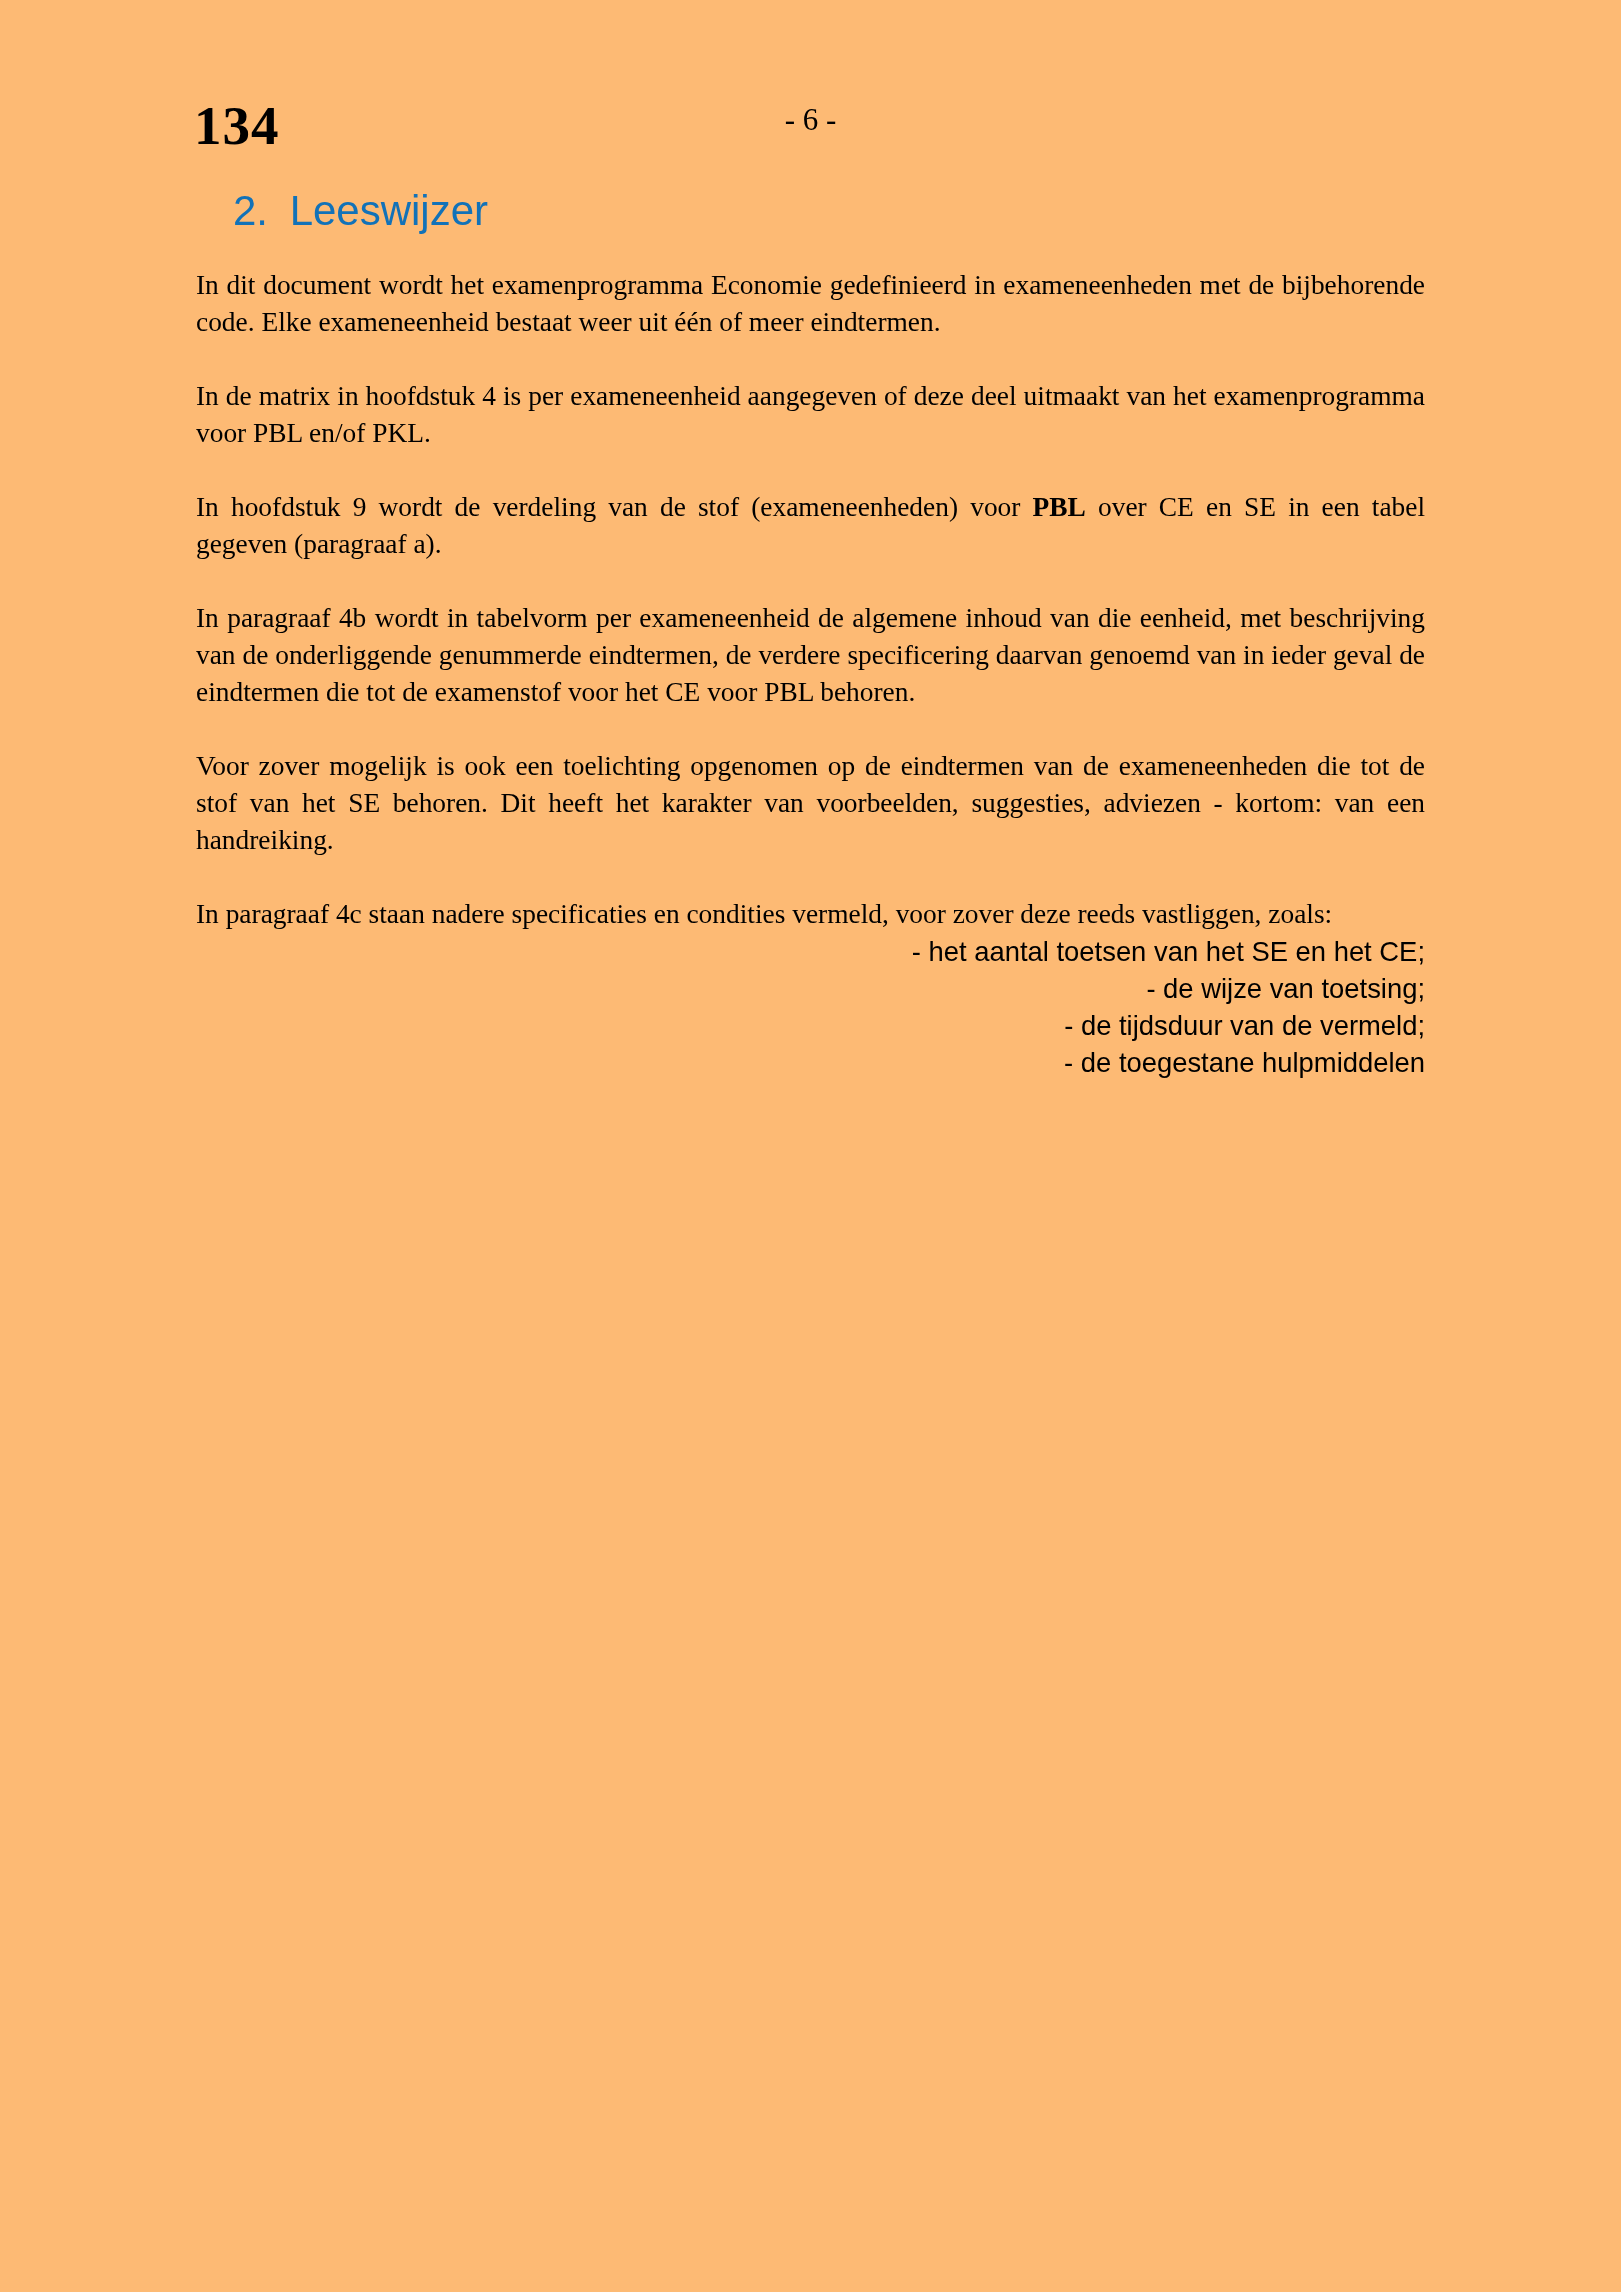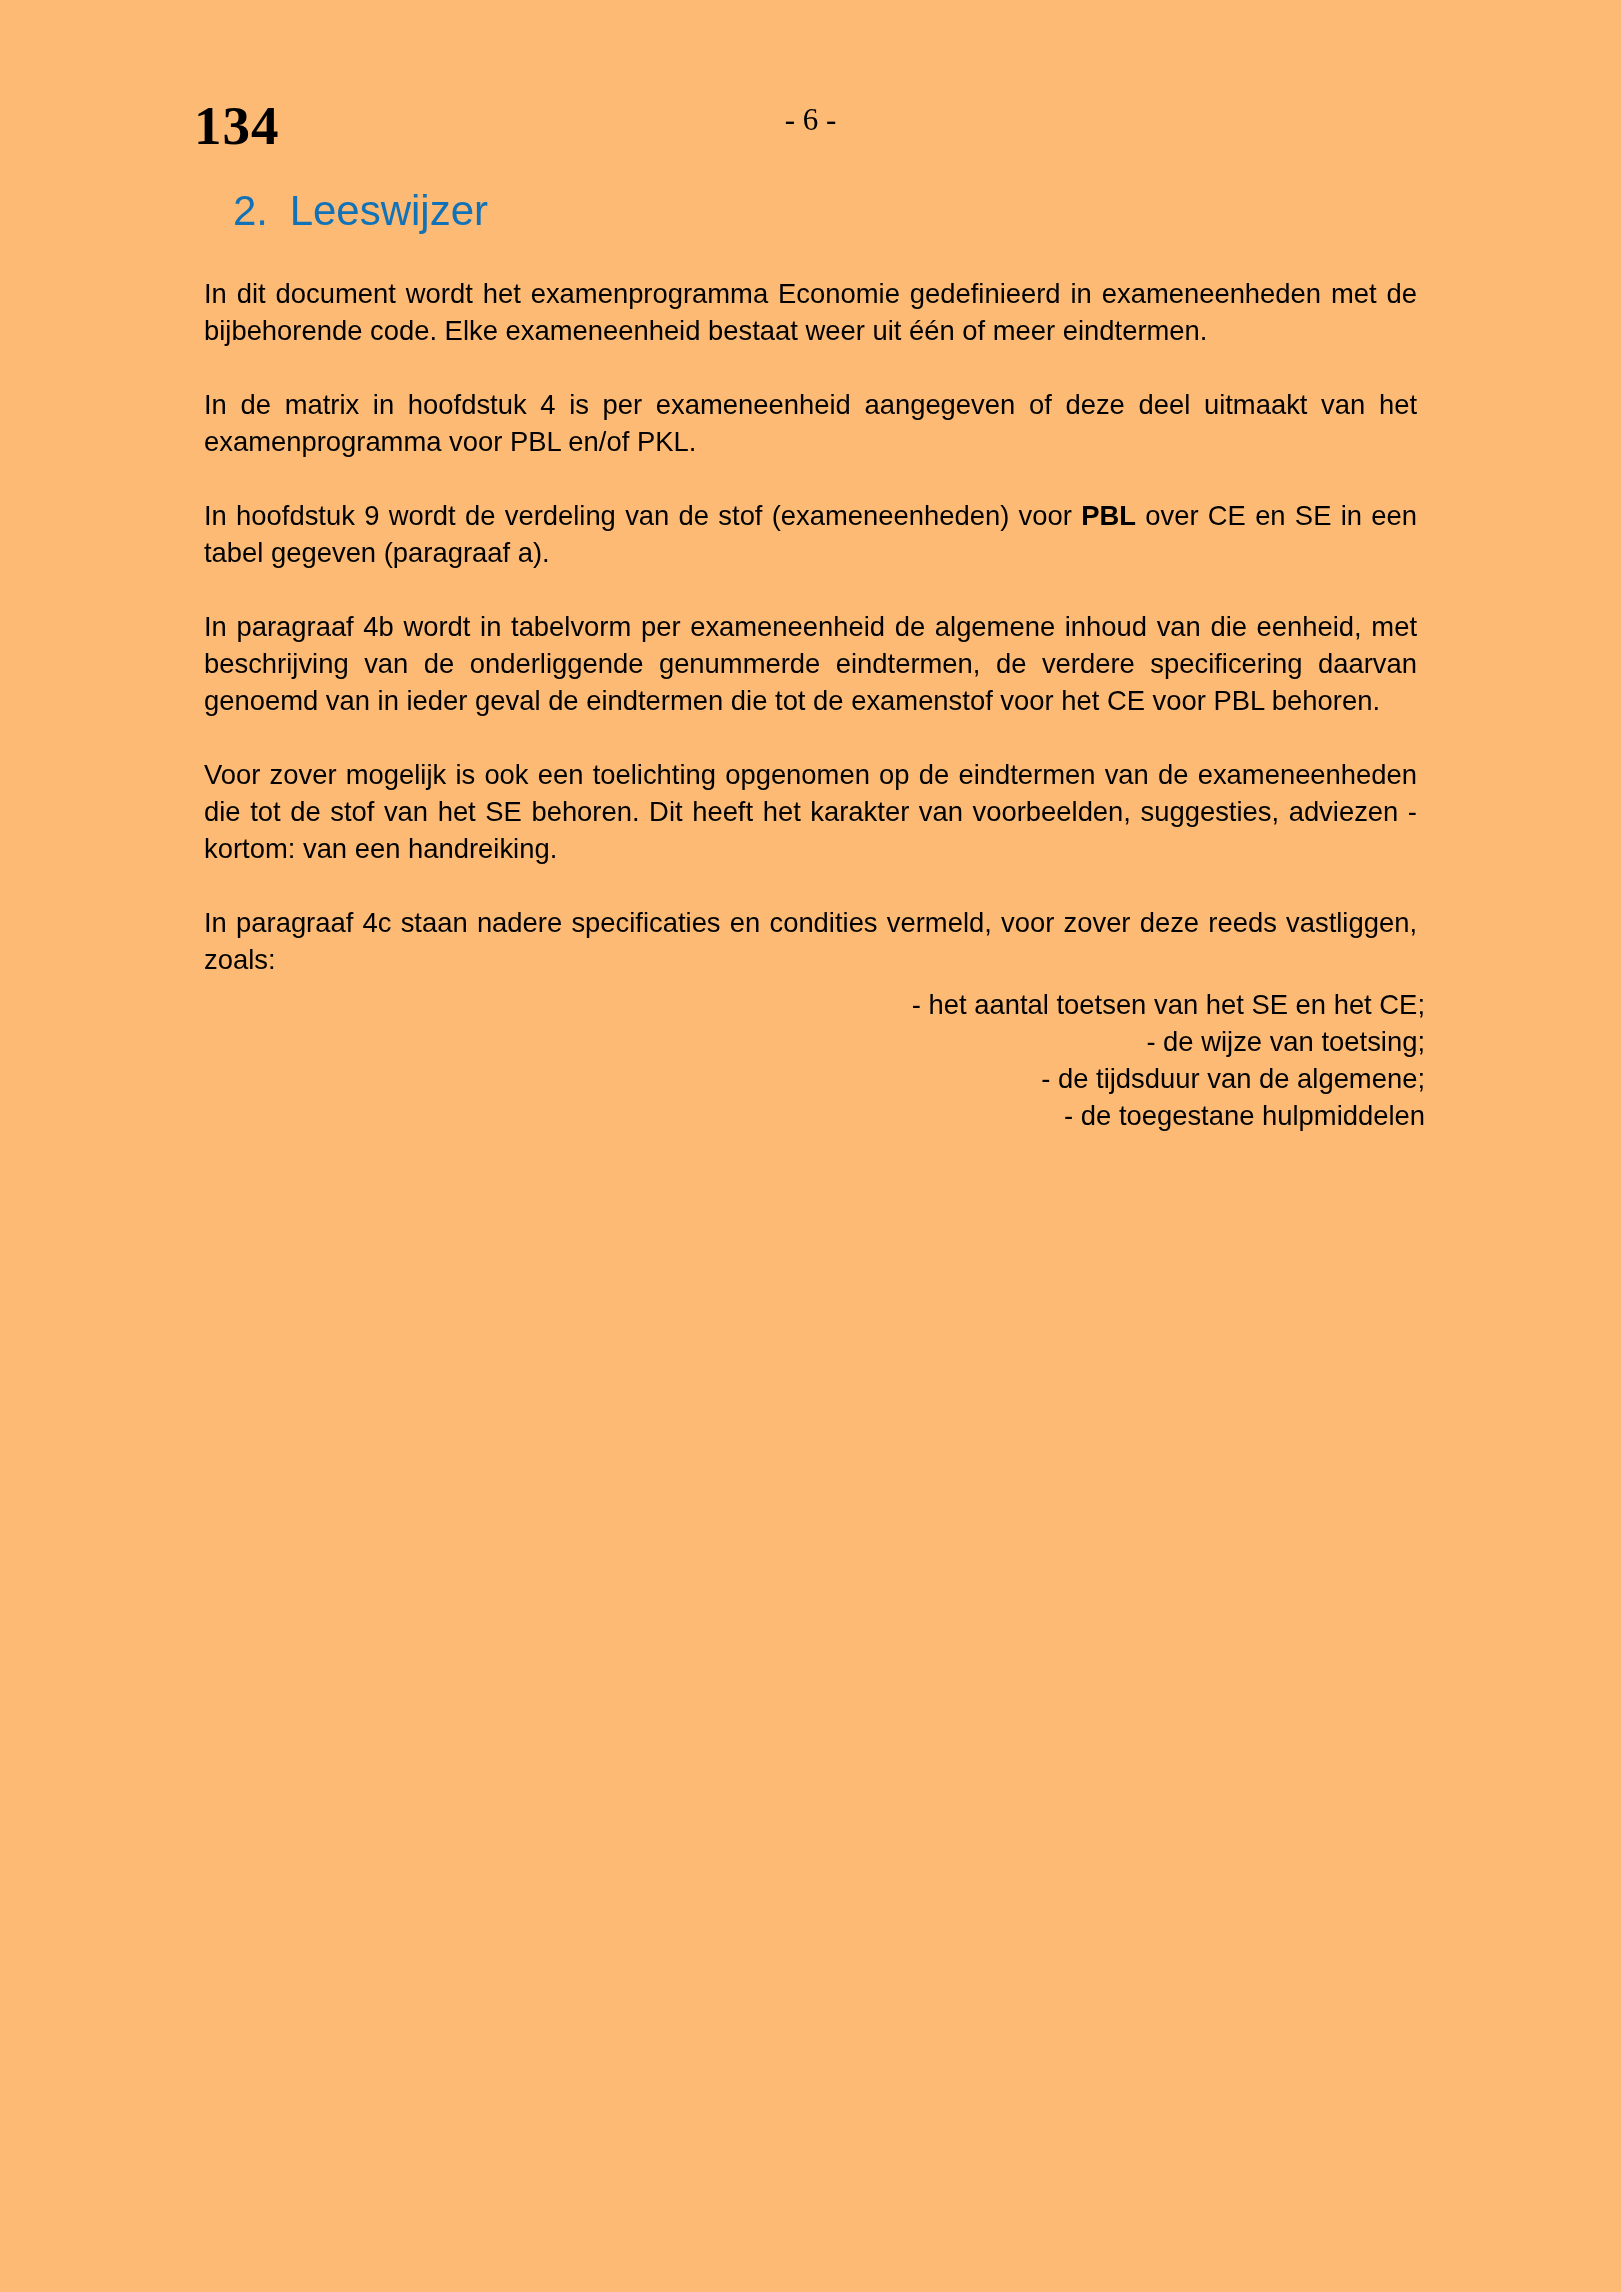--- a/index.html
+++ b/index.html
@@ -45,22 +45,23 @@
   .body-text {
     position: absolute;
     left: 196px;
     top: 267px;
     width: 1229px;
     font-size: 27.4px;
     line-height: 37px;
   }
   .block { margin-bottom: 37px; }
   .block p {
-    margin: 8px;
+    margin: 0;
     text-align: justify;
+    font-family: Liberation Serif, serif;
   }
   .list-line {
     text-align: right;
     line-height: 37px;
   }
   b { font-weight: bold; }
 </style>
 </head>
 <body>
 
@@ -84,18 +85,18 @@
       <div class="block">
         <p><span>In paragraaf 4b wordt in tabelvorm per exameneenheid de algemene inhoud van die eenheid, met beschrijving van de onderliggende genummerde eindtermen, de verdere specificering daarvan genoemd van in ieder geval de eindtermen die tot de examenstof voor het CE voor PBL behoren.</span></p>
       </div>
       <div class="block">
         <p><span>Voor zover mogelijk is ook een toelichting opgenomen op de eindtermen van de exameneenheden die tot de stof van het SE behoren. Dit heeft het karakter van voorbeelden, suggesties, adviezen - kortom: van een handreiking.</span></p>
       </div>
       <div class="block">
         <p><span>In paragraaf 4c staan nadere specificaties en condities vermeld, voor zover deze reeds vastliggen, zoals:</span></p>
         <div class="list-line">- het aantal toetsen van het SE en het CE;</div>
         <div class="list-line">- de wijze van toetsing;</div>
-        <div class="list-line">- de tijdsduur van de algemene;</div>
+        <div class="list-line">- de tijdsduur van de vermeld;</div>
         <div class="list-line">- de toegestane hulpmiddelen</div>
       </div>
     </div>
 </div>
 
 
 </body></html>

